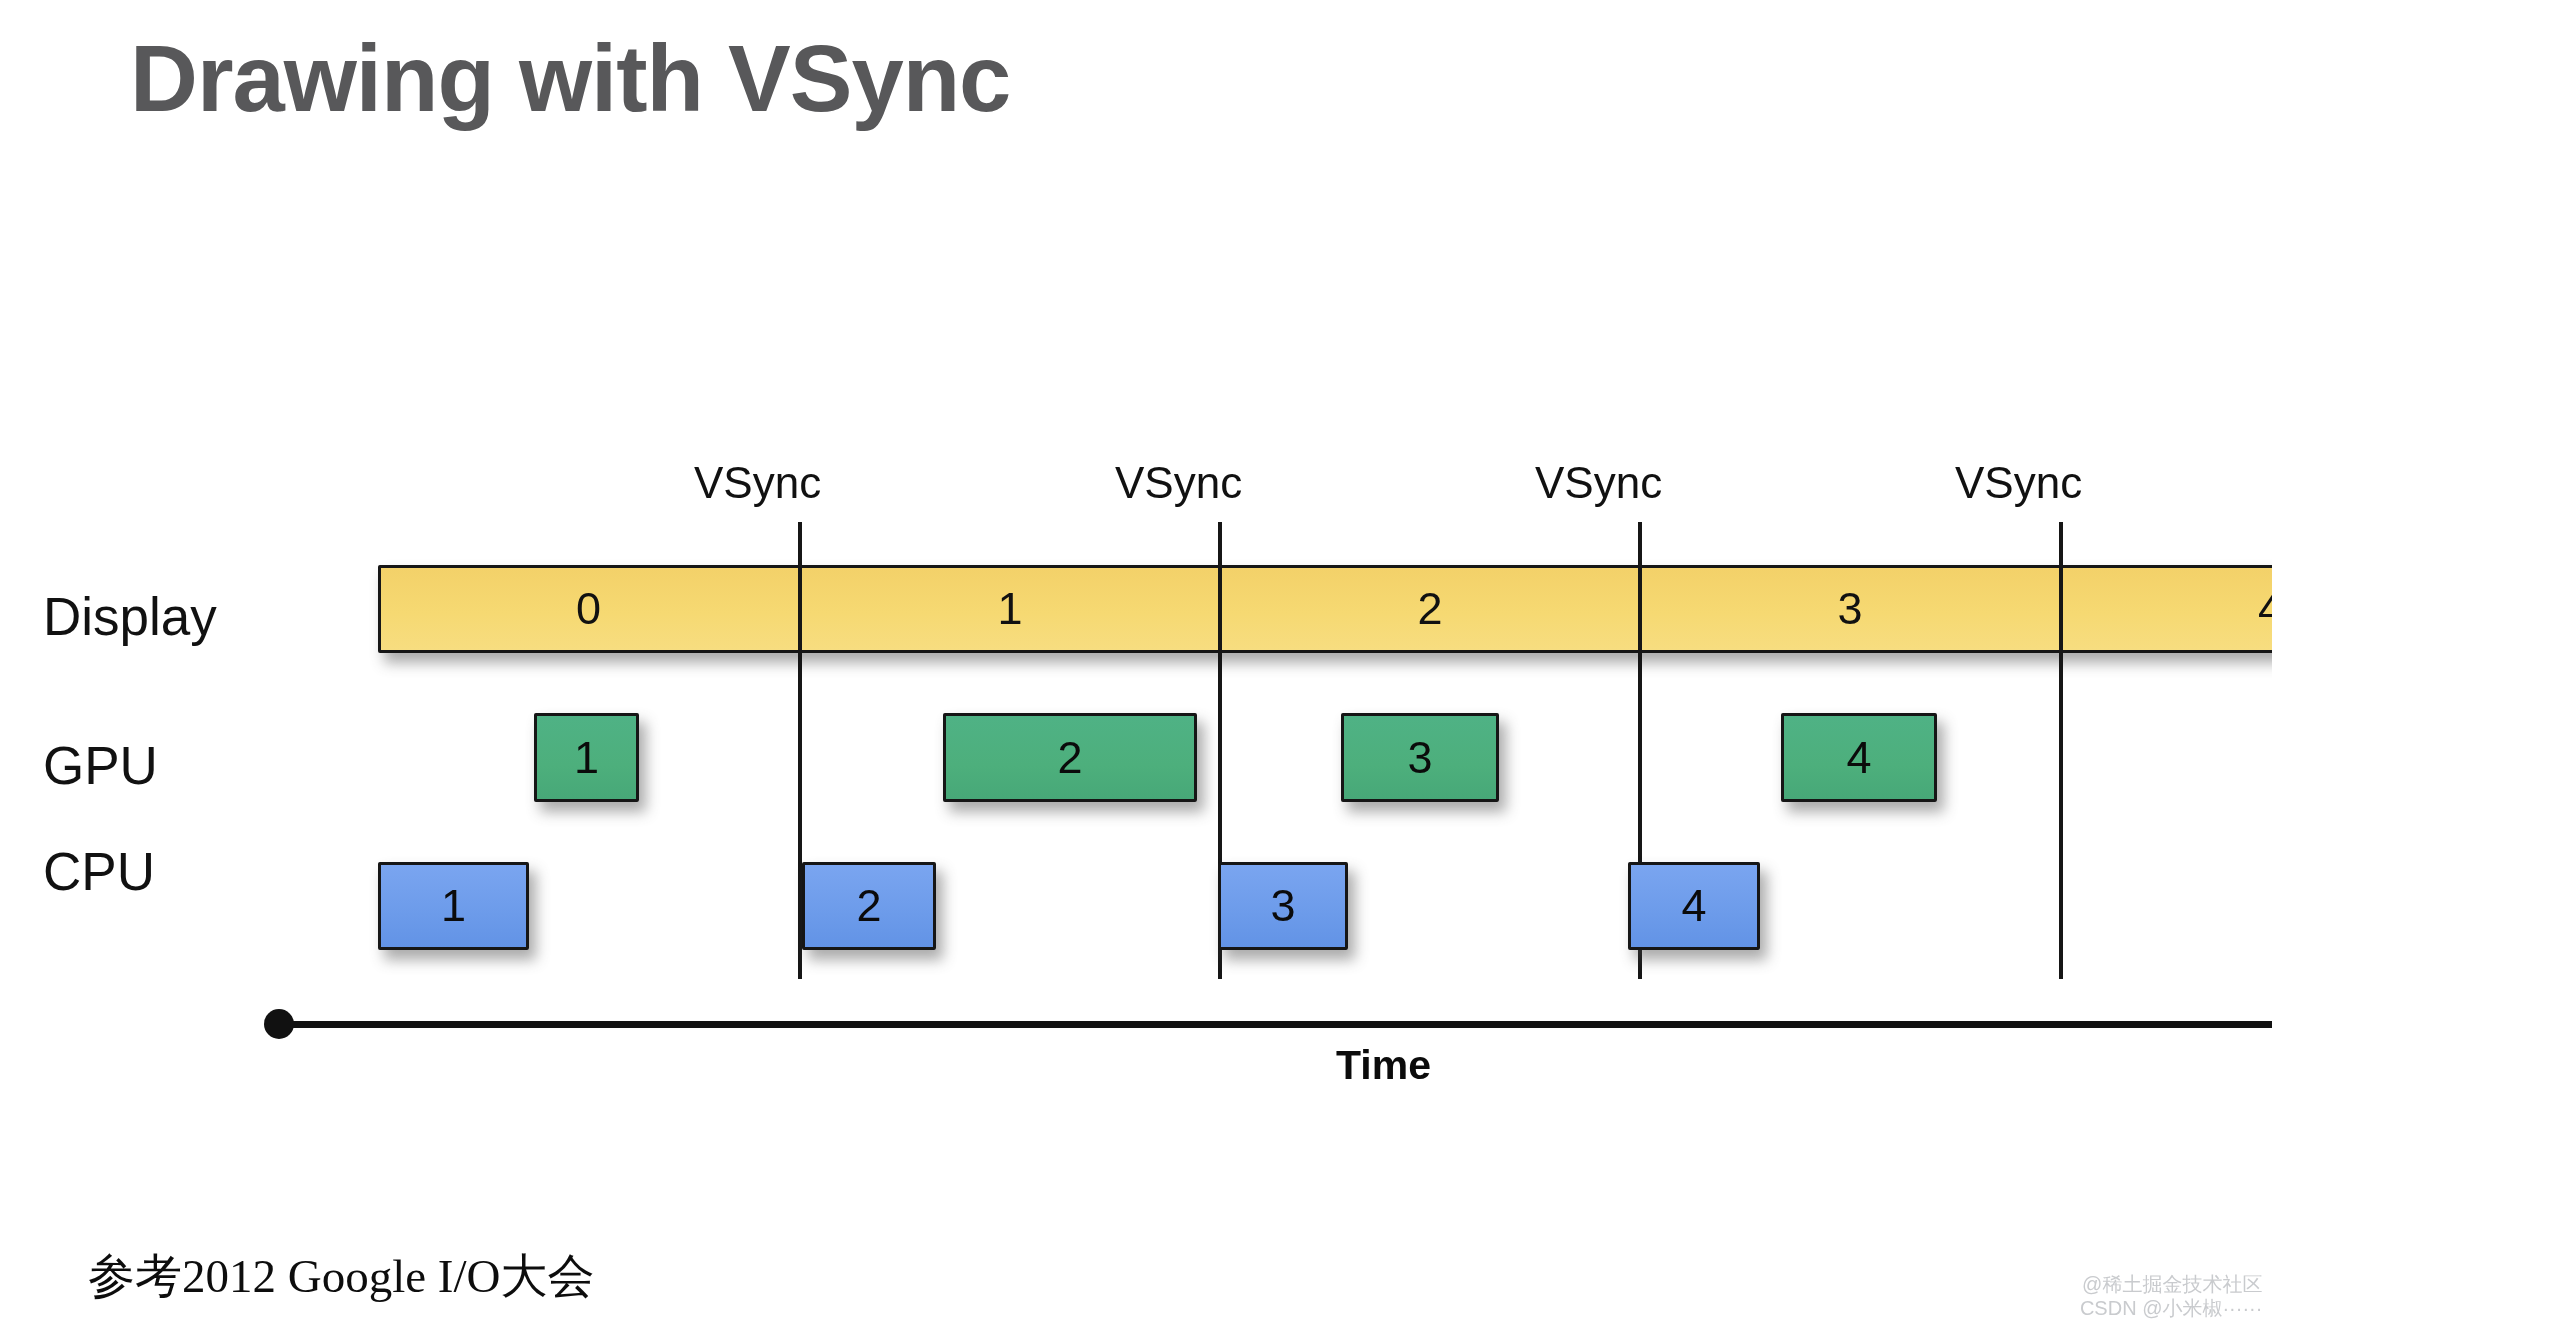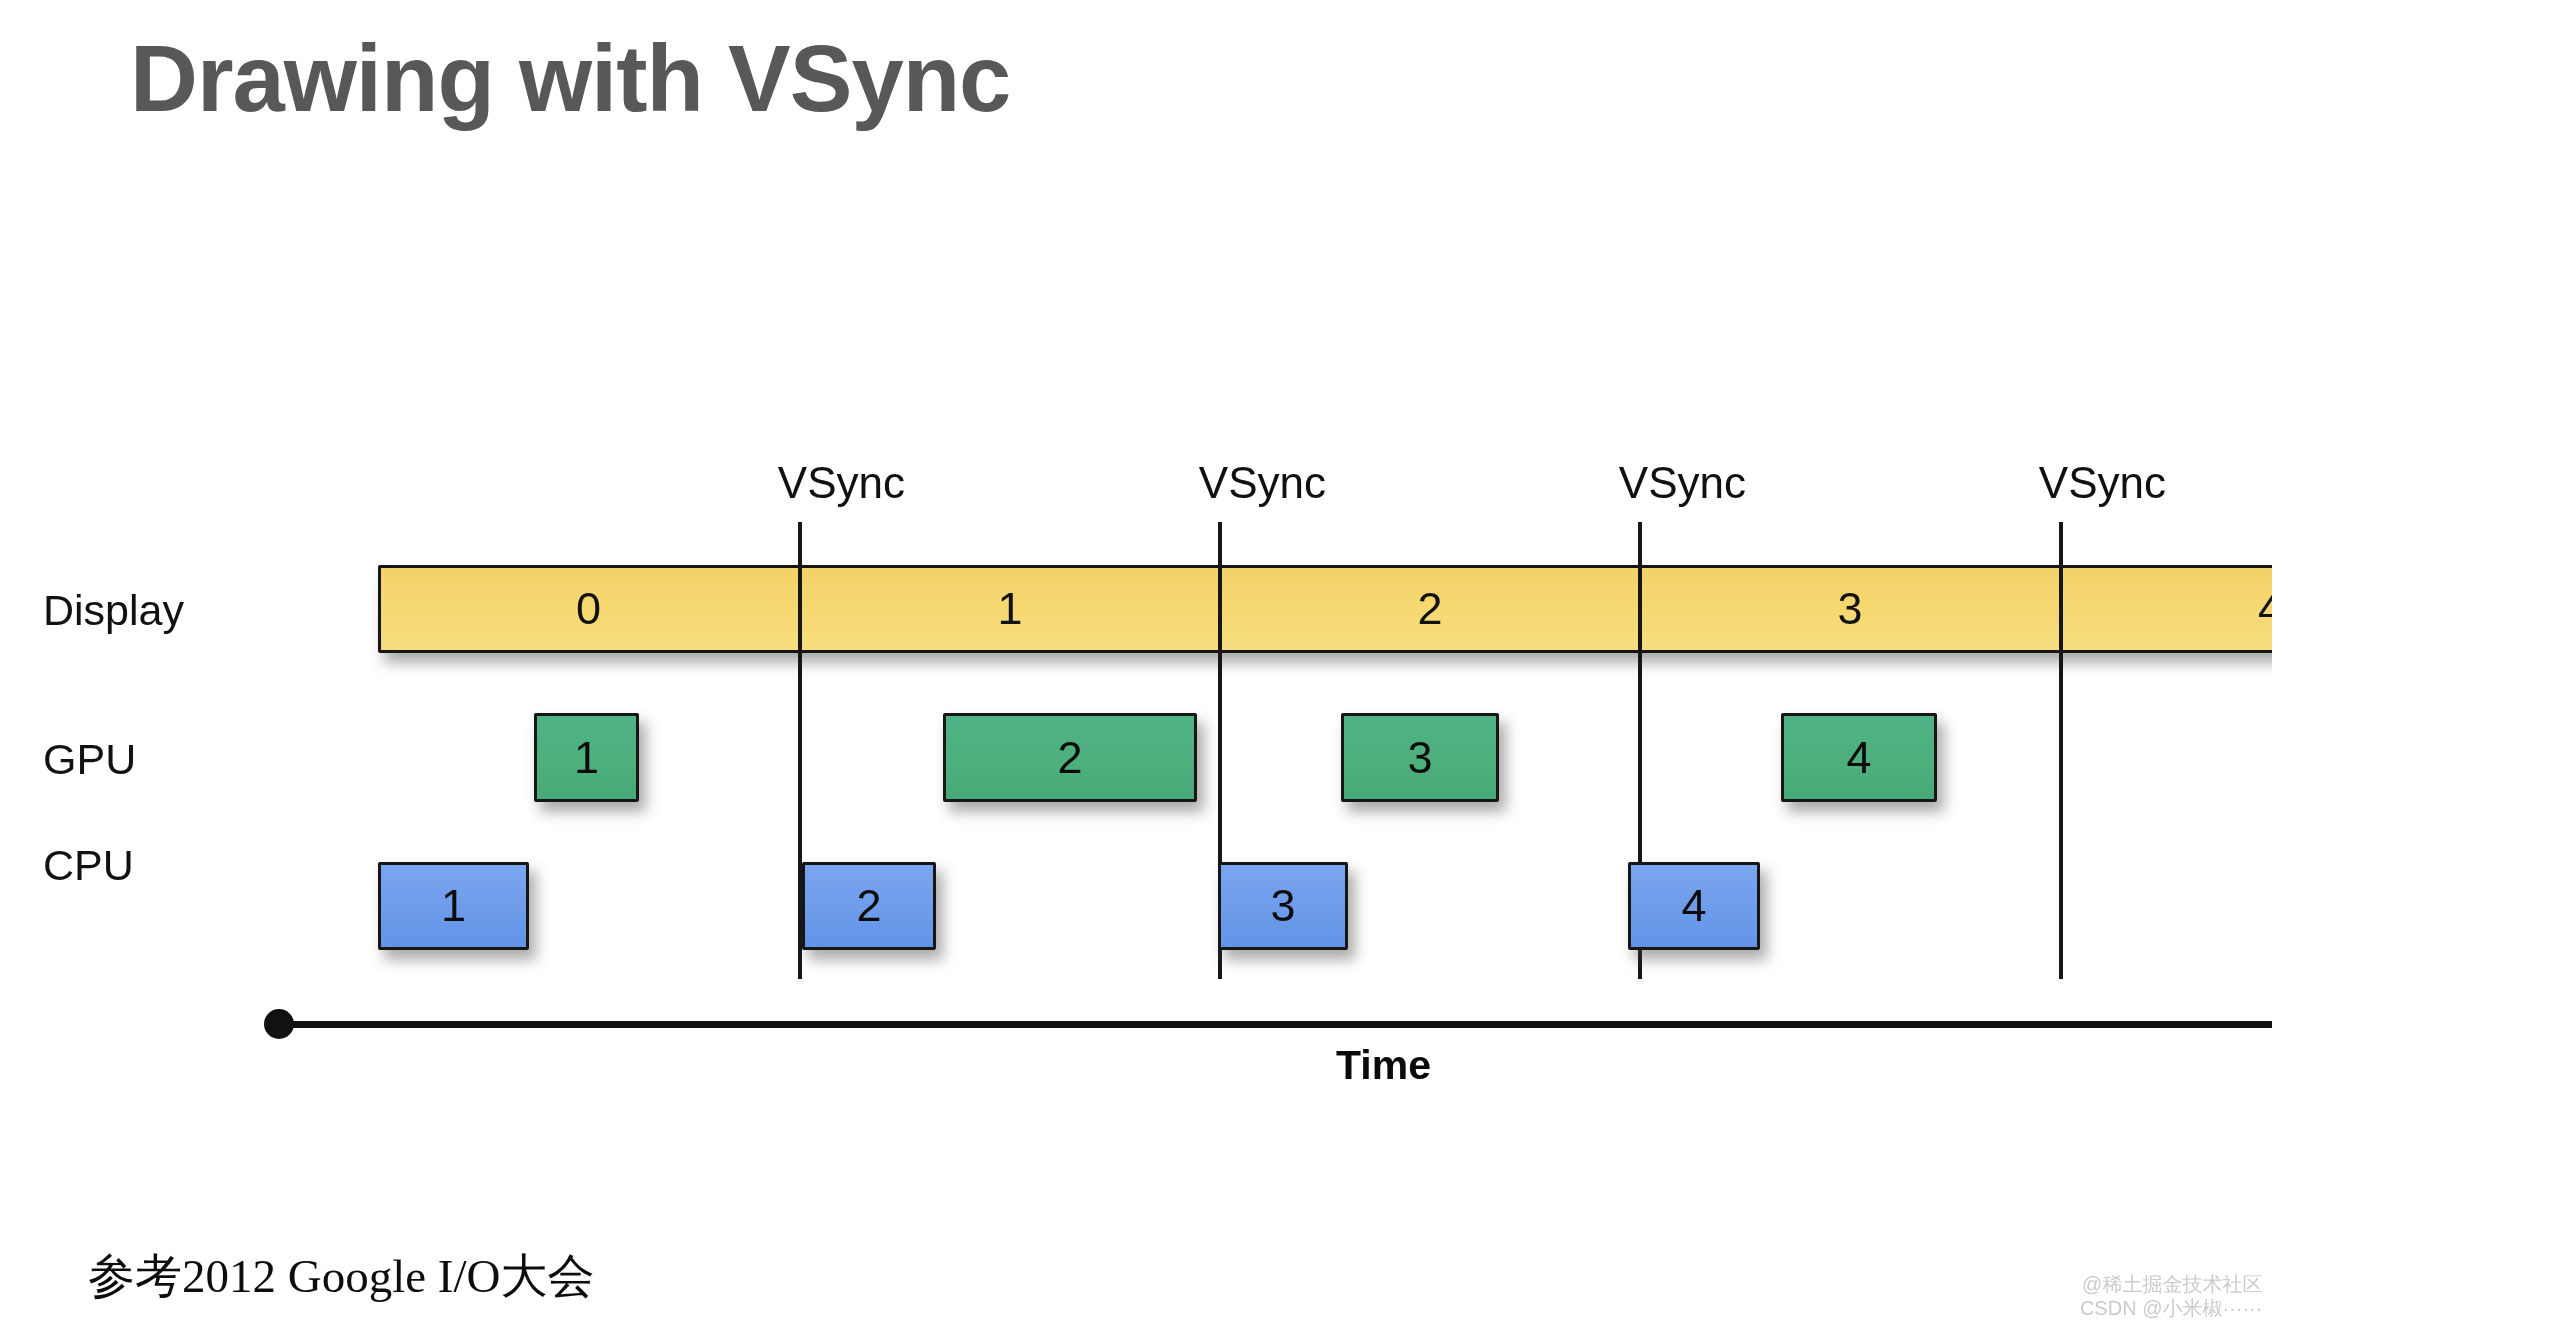--- a/index.html
+++ b/index.html
@@ -1,23 +1,23 @@
 <!DOCTYPE html>
 <html><head>
 <meta charset="utf-8">
 <style>
   html,body{margin:0;padding:0;background:#fff;}
   #stage{position:relative;width:2272px;height:1333px;background:#ffffff;overflow:hidden;
          font-family:"Liberation Sans",sans-serif;}
   .title{position:absolute;left:130px;top:25px;font-size:94px;font-weight:700;
          color:#58585A;letter-spacing:-1px;}
-  .vsync-label{position:absolute;top:458px;width:211px;text-align:right;
+  .vsync-label{position:absolute;top:458px;width:211px;text-align:left;
          font-size:44px;color:#111;}
   .vline{position:absolute;top:522px;width:3.8px;height:457px;background:#161616;z-index:4;}
-  .row-label{position:absolute;left:43px;font-size:43px;color:#111;}
+  .row-label{position:absolute;left:43px;font-size:53px;color:#111;}
   .bar{position:absolute;left:378px;top:565px;width:2102px;height:88px;box-sizing:border-box;
        border:3.8px solid #161616;border-radius:1.9px;z-index:2;
        background:linear-gradient(180deg,#f3d169 0%,#f6d972 55%,#f7dd80 100%);
        box-shadow:6.7px 9.6px 13.4px rgba(70,70,70,0.45);}
   .seg-label{position:absolute;top:565px;height:88px;display:flex;align-items:center;
        justify-content:center;font-size:45px;color:#111;z-index:5;}
   .block{position:absolute;box-sizing:border-box;border:3.8px solid #161616;border-radius:1.9px;
        display:flex;align-items:center;justify-content:center;font-size:45px;color:#0b0b0b;
        z-index:6;box-shadow:6.7px 9.6px 13.4px rgba(70,70,70,0.45);}
   .gpu{top:713px;height:89px;background:linear-gradient(180deg,#4fb285 0%,#4daf7c 60%,#47a878 100%);}

